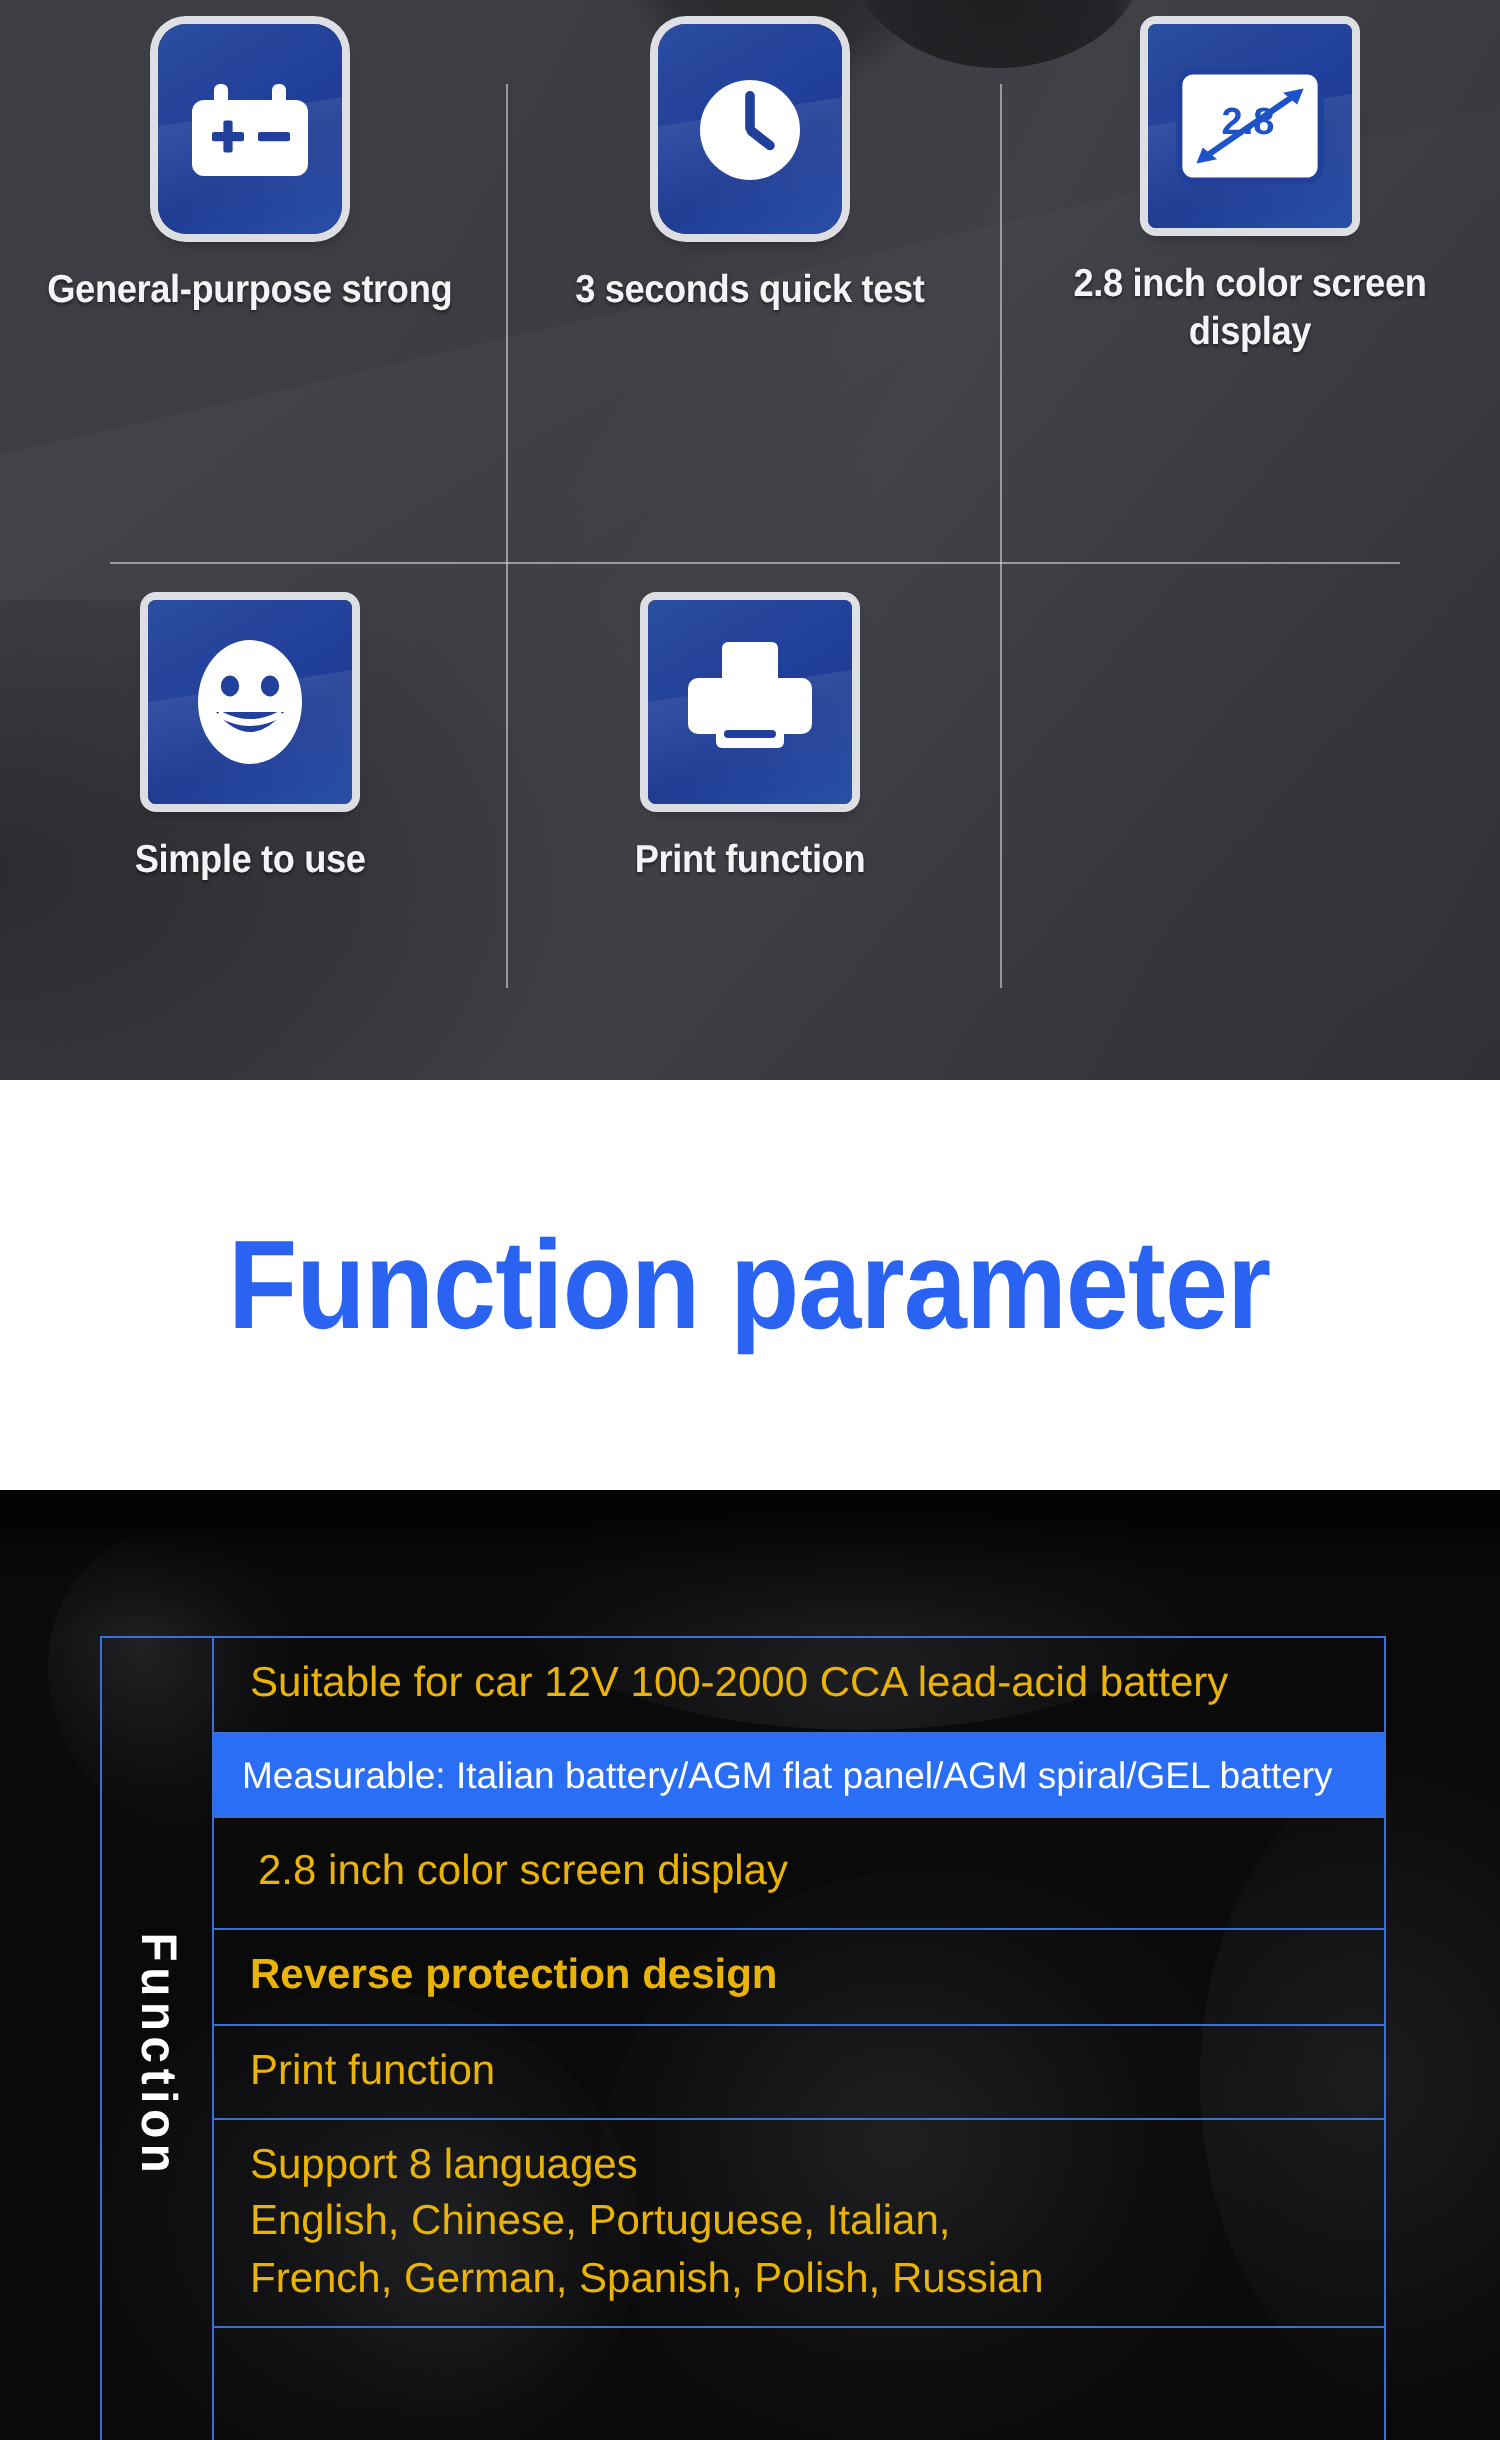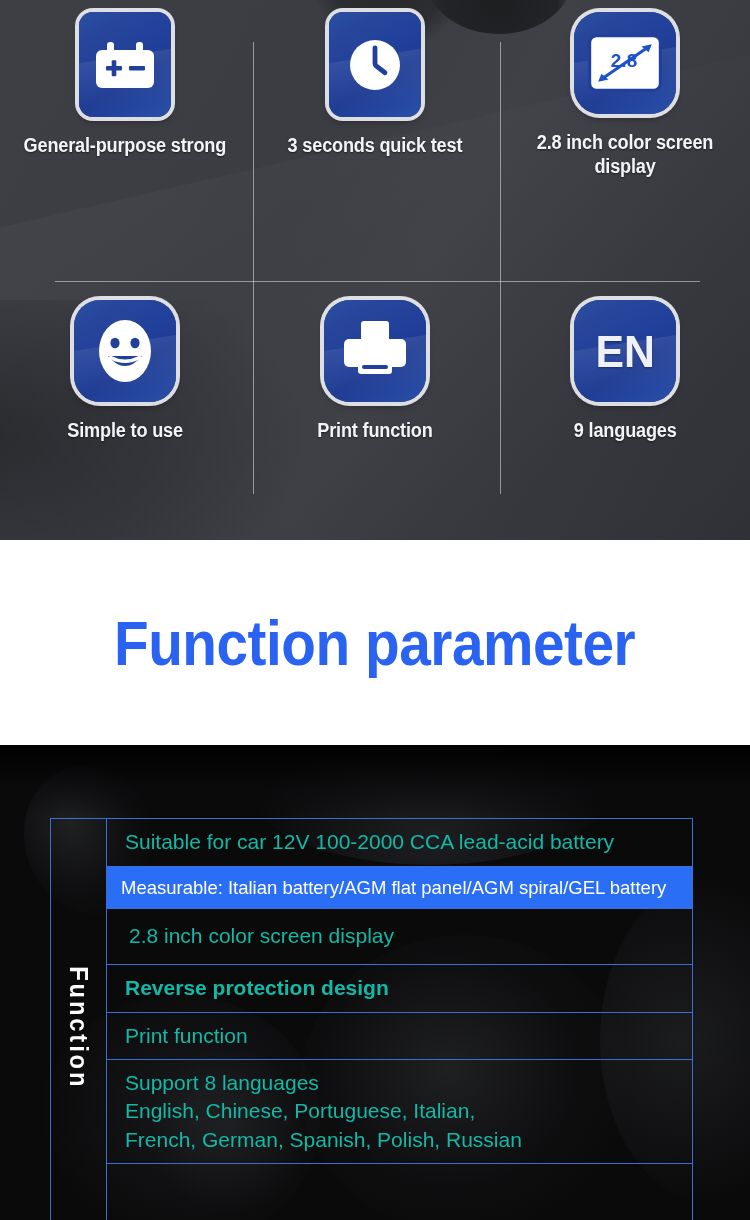--- a/index.html
+++ b/index.html
@@ -60,21 +60,21 @@
     width:92px; height:105px;
     border-radius:14px;
     background:linear-gradient(150deg, #2a4fa3 0%, #27459a 22%, #21409b 45%, #1f3c93 62%, #24459e 80%, #2b50a8 100%);
     box-shadow:
       0 0 0 4px rgba(236,238,242,0.92),
       0 4px 7px rgba(0,0,0,0.40);
     display:flex; align-items:center; justify-content:center;
     position:relative;
     overflow:hidden;
   }
-  .icon-tile.sq { width:102px; height:102px; border-radius:26px; }
+  .icon-tile.sq { width:102px; height:102px; border-radius:4px; }
   .icon-tile::after {
     content:""; position:absolute; left:-12%; top:42%;
     width:130%; height:80%;
     background:linear-gradient(184deg, rgba(255,255,255,0.085) 0%, rgba(255,255,255,0.0) 62%);
     transform:rotate(-9deg);
     pointer-events:none;
   }
   .icon-tile svg { position:relative; z-index:2; display:block; }
 
   .feature-label {
@@ -158,21 +158,21 @@
     font-size:25px;
     font-weight:bold;
     letter-spacing:3px;
     line-height:1;
     display:inline-block;
     transform:scaleY(0.95);
   }
 
   .spec-cell {
     padding:9px 0 9px 18px;
-    color:#14b8a6;
+    color:#eab308;
     font-size:21px;
     line-height:1.36;
     font-weight:normal;
     white-space:pre-line;
   }
   .spec-cell.hl {
     background:#2a6ef5;
     font-size:18.5px;
     padding:8px 0 8px 14px;
     color:#ffffff;
@@ -273,26 +273,20 @@
             <rect x="19" y="1" width="28" height="22" rx="3" fill="#fff"></rect>
             <rect x="2" y="19" width="62" height="28" rx="5" fill="#fff"></rect>
             <rect x="16" y="40" width="34" height="14" rx="3" fill="#fff"></rect>
             <rect x="20" y="45" width="26" height="4" rx="2" fill="#21409b"></rect>
           </svg>
         </span>
       </div>
       <div class="feature-label">Print function</div>
     </div>
 
-    <div class="feature-cell row2">
-      <div class="icon-tile sq">
-        <span class="en-text">EN</span>
-      </div>
-      <div class="feature-label">9 languages</div>
-    </div>
 
   </div>
 </div>
 
 <div id="title-band">
   <h1 id="section-title">Function parameter</h1>
 </div>
 
 <div id="spec-section">
   <div class="tex" id="tex1"></div>

